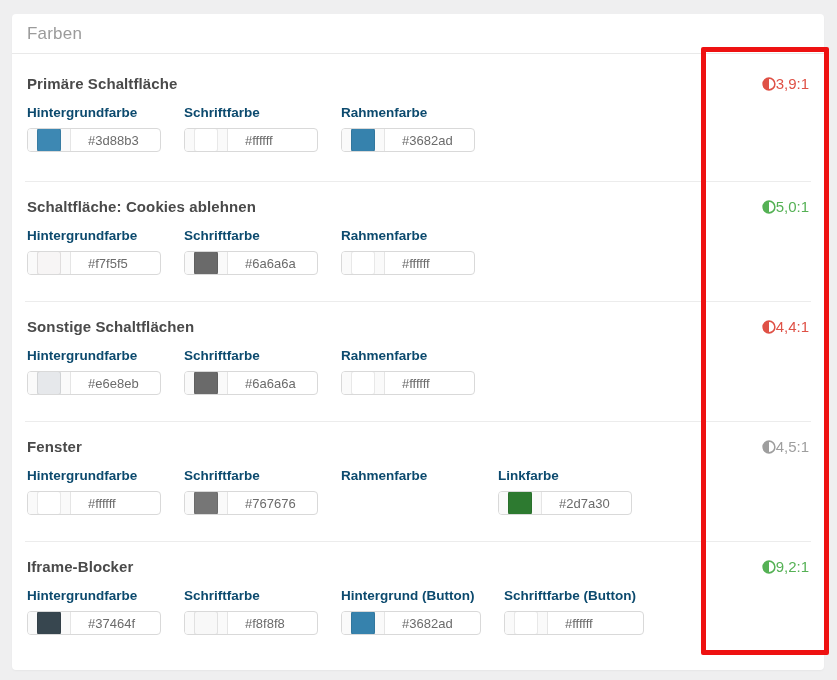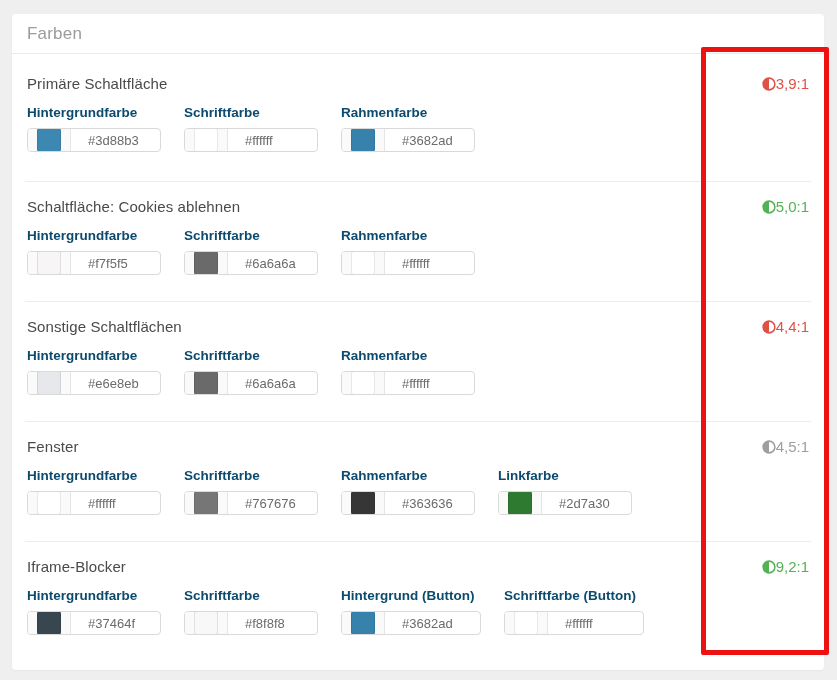--- a/index.html
+++ b/index.html
@@ -37,21 +37,21 @@
   }
   .section.first { height: 128px; padding-top: 21px; }
   .section.last  { border-bottom: none; }
   .section-head {
     display: flex;
     justify-content: space-between;
     align-items: flex-start;
   }
   .section-title {
     font-size: 15px;
-    font-weight: 400;
+    font-weight: 700;
     color: #4a4a4a;
     letter-spacing: 0.1px;
   }
   .ratio {
     display: inline-flex;
     align-items: center;
     font-size: 15px;
     font-weight: 400;
   }
   .ratio svg { display: block; }
@@ -281,26 +281,20 @@
         <div class="field-label">Schriftfarbe</div>
         <div class="input-group">
           <span class="addon">
               <span class="swatch" style="background: rgb(118, 118, 118);"></span>
             </span>
           <input class="hex-input" type="text" value="#767676" style="">
         </div>
       </div>
       <div class="field">
         <div class="field-label">Rahmenfarbe</div>
-        <div class="input-group">
-          <span class="addon">
-              <span class="swatch" style="background: rgb(54, 54, 54);"></span>
-            </span>
-          <input class="hex-input" type="text" value="#363636" style="">
-        </div>
       </div>
       <div class="field">
         <div class="field-label">Linkfarbe</div>
         <div class="input-group">
           <span class="addon">
               <span class="swatch" style="background: rgb(45, 122, 48);"></span>
             </span>
           <input class="hex-input" type="text" value="#2d7a30" style="">
         </div>
       </div>

